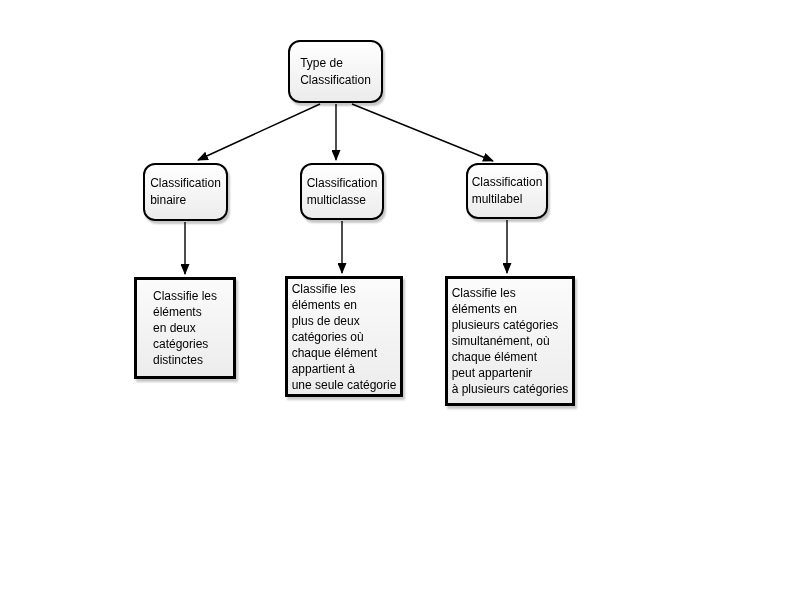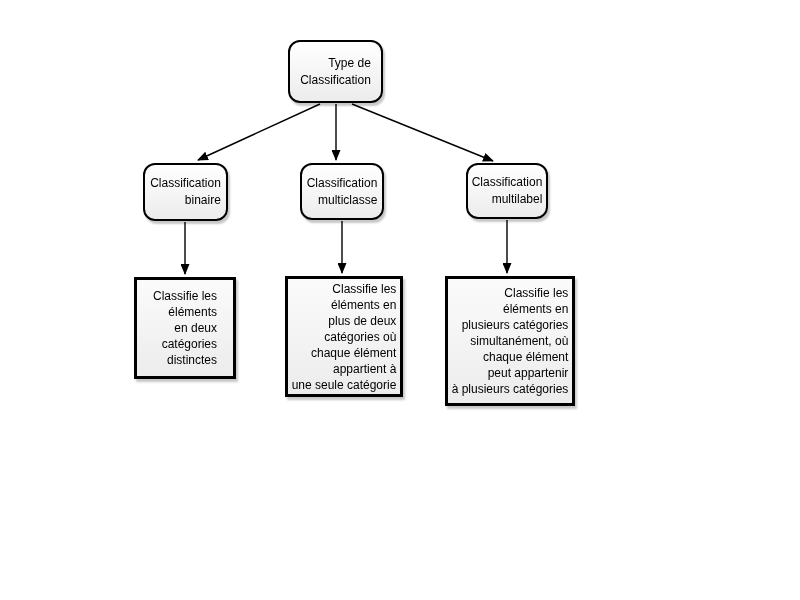--- a/index.html
+++ b/index.html
@@ -23,21 +23,21 @@
     left: 0;
     top: 0;
     pointer-events: none;
   }
   .box {
     position: absolute;
     box-sizing: border-box;
     display: flex;
     align-items: center;
     justify-content: center;
-    text-align: right;
+    text-align: left;
     background: linear-gradient(180deg, #ffffff 0%, #ececec 100%);
     box-shadow: 2px 3px 2px rgba(0,0,0,0.22);
   }
   .node {
     border: 2.5px solid #000000;
     border-radius: 12px;
     font-size: 12px;
     line-height: 17px;
   }
   .descbox {

